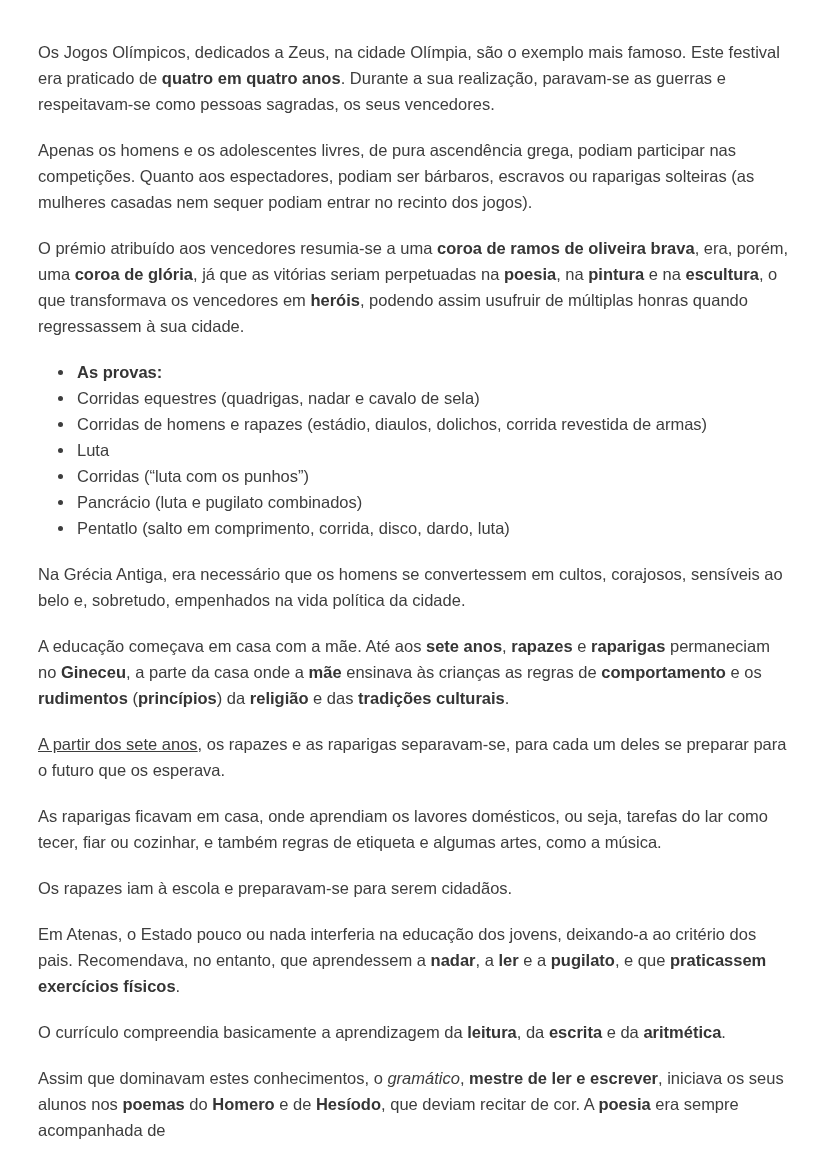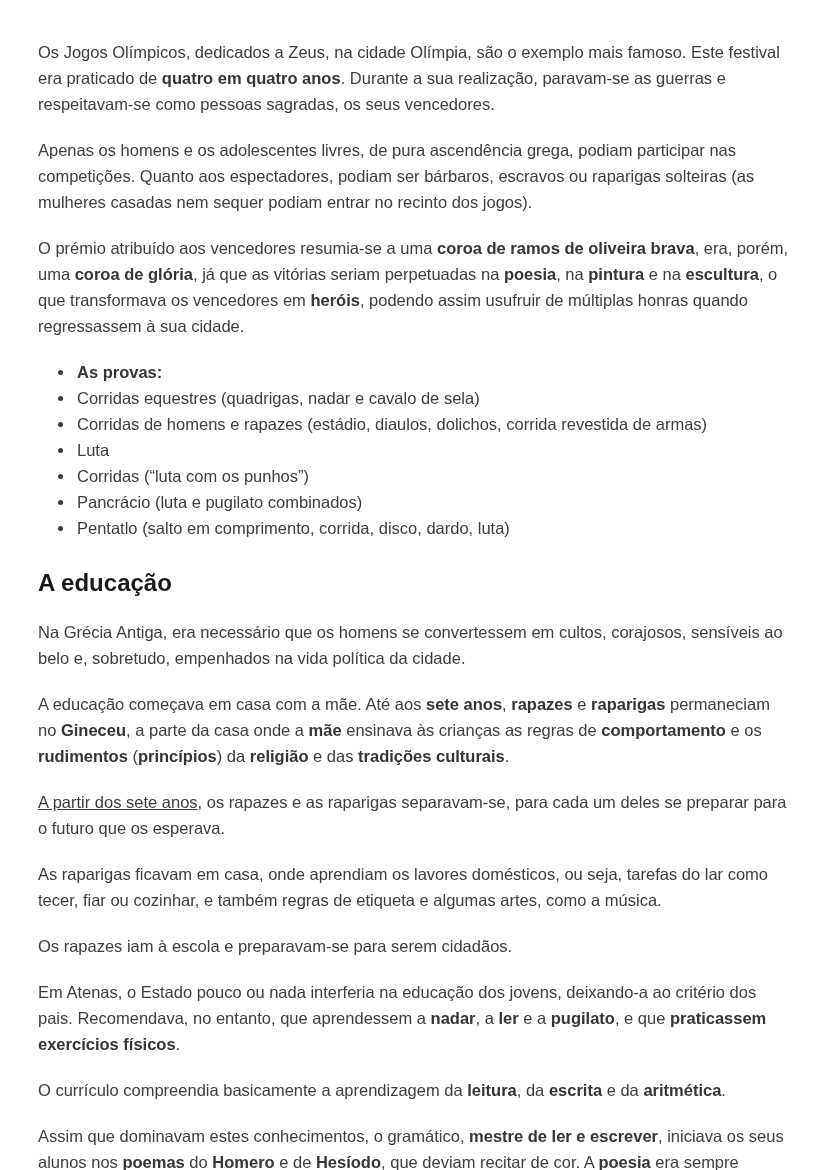--- a/index.html
+++ b/index.html
@@ -25,41 +25,40 @@
   .doc-body ul {
     list-style: disc;
     margin: 16px 0 20px;
     padding-left: 37px;
   }
   .doc-body li {
     padding-left: 2px;
     line-height: 26px;
   }
   .doc-body .run-b { font-weight: 700; color: #353535; text-align: right; }
-  .doc-body .run-i { }
+  .doc-body .run-i { font-style: italic; }
   .doc-body .run-u { text-decoration: underline; margin-top: 15px; }
 </style>
 </head>
 <body>
 
 <div class="page" style="background: rgb(255, 255, 255); color: rgb(61, 61, 61);">
   <div class="doc-body">
       <p><span>Os Jogos Olímpicos, dedicados a Zeus, na cidade Olímpia, são o exemplo mais famoso. Este festival era praticado de </span><span class="run-b">quatro em quatro anos</span><span>. Durante a sua realização, paravam-se as guerras e respeitavam-se como pessoas sagradas, os seus vencedores.</span></p>
       <p><span>Apenas os homens e os adolescentes livres, de pura ascendência grega, podiam participar nas competições. Quanto aos espectadores, podiam ser bárbaros, escravos ou raparigas solteiras (as mulheres casadas nem sequer podiam entrar no recinto dos jogos).</span></p>
       <p><span>O prémio atribuído aos vencedores resumia-se a uma </span><span class="run-b">coroa de ramos de oliveira brava</span><span>, era, porém, uma </span><span class="run-b">coroa de glória</span><span>, já que as vitórias seriam perpetuadas na </span><span class="run-b">poesia</span><span>, na </span><span class="run-b">pintura</span><span> e na </span><span class="run-b">escultura</span><span>, o que transformava os vencedores em </span><span class="run-b">heróis</span><span>, podendo assim usufruir de múltiplas honras quando regressassem à sua cidade.</span></p>
       <ul>
         <li><span class="run-b">As provas:</span></li>
         <li><span>Corridas equestres (quadrigas, nadar e cavalo de sela)</span></li>
         <li><span>Corridas de homens e rapazes (estádio, diaulos, dolichos, corrida revestida de armas)</span></li>
         <li><span>Luta</span></li>
         <li><span>Corridas (“luta com os punhos”)</span></li>
         <li><span>Pancrácio (luta e pugilato combinados)</span></li>
         <li><span>Pentatlo (salto em comprimento, corrida, disco, dardo, luta)</span></li>
       </ul>
-      <h2 style="color: rgb(26, 26, 26);"><span>A educação</span></h2>
       <p><span>Na Grécia Antiga, era necessário que os homens se convertessem em cultos, corajosos, sensíveis ao belo e, sobretudo, empenhados na vida política da cidade.</span></p>
       <p><span>A educação começava em casa com a mãe. Até aos </span><span class="run-b">sete anos</span><span>, </span><span class="run-b">rapazes</span><span> e </span><span class="run-b">raparigas</span><span> permaneciam no </span><span class="run-b">Gineceu</span><span>, a parte da casa onde a </span><span class="run-b">mãe</span><span> ensinava às crianças as regras de </span><span class="run-b">comportamento</span><span> e os </span><span class="run-b">rudimentos</span><span> (</span><span class="run-b">princípios</span><span>) da </span><span class="run-b">religião</span><span> e das </span><span class="run-b">tradições culturais</span><span>.</span></p>
       <p><span class="run-u">A partir dos sete anos</span><span>, os rapazes e as raparigas separavam-se, para cada um deles se preparar para o futuro que os esperava.</span></p>
       <p><span>As raparigas ficavam em casa, onde aprendiam os lavores domésticos, ou seja, tarefas do lar como tecer, fiar ou cozinhar, e também regras de etiqueta e algumas artes, como a música.</span></p>
       <p><span>Os rapazes iam à escola e preparavam-se para serem cidadãos.</span></p>
       <p><span>Em Atenas, o Estado pouco ou nada interferia na educação dos jovens, deixando-a ao critério dos pais. Recomendava, no entanto, que aprendessem a </span><span class="run-b">nadar</span><span>, a </span><span class="run-b">ler</span><span> e a </span><span class="run-b">pugilato</span><span>, e que </span><span class="run-b">praticassem exercícios físicos</span><span>.</span></p>
       <p><span>O currículo compreendia basicamente a aprendizagem da </span><span class="run-b">leitura</span><span>, da </span><span class="run-b">escrita</span><span> e da </span><span class="run-b">aritmética</span><span>.</span></p>
       <p><span>Assim que dominavam estes conhecimentos, o </span><span class="run-i">gramático</span><span>, </span><span class="run-b">mestre de ler e escrever</span><span>, iniciava os seus alunos nos </span><span class="run-b">poemas</span><span> do </span><span class="run-b">Homero</span><span> e de </span><span class="run-b">Hesíodo</span><span>, que deviam recitar de cor. A </span><span class="run-b">poesia</span><span> era sempre acompanhada de </span></p>
     </div>
 </div>

